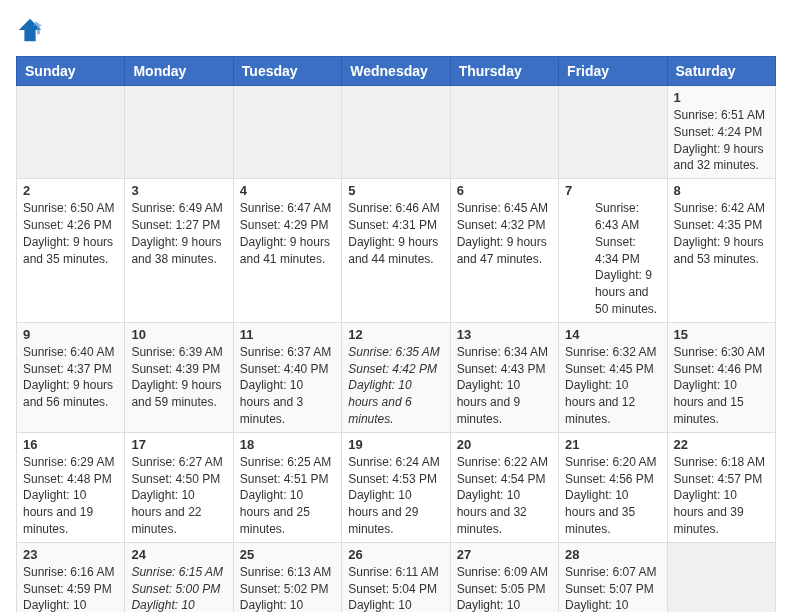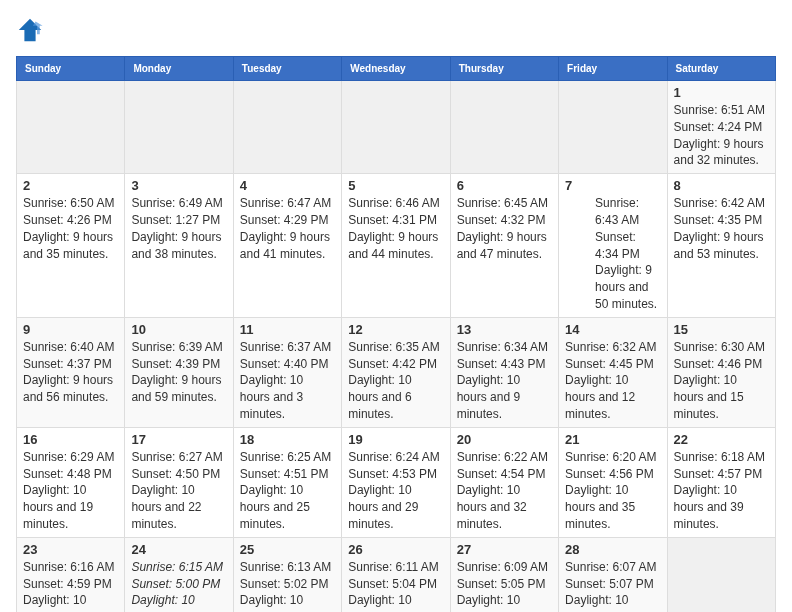--- a/index.html
+++ b/index.html
@@ -39,21 +39,21 @@
     }
     .calendar {
       width: 100%;
       border-collapse: collapse;
       border: 1px solid #ccc;
     }
     .calendar thead tr th {
       background-color: #3a6fc4;
       color: #fff;
       padding: 6px 8px;
-      font-size: 10px;
+      font-size: 14px;
       font-weight: bold;
       text-align: left;
       border: 1px solid #2a5fb4;
     }
     .calendar tbody tr td {
       vertical-align: top;
       padding: 4px 6px;
       border: 1px solid #ddd;
       width: 108px;
       min-height: 90px;
@@ -187,21 +187,21 @@
 Daylight: 9 hours and 59 minutes.</div>
         </td>
         <td>
           <span class="day-number">11</span>
           <div class="day-info" style="white-space: pre-line;">Sunrise: 6:37 AM
 Sunset: 4:40 PM
 Daylight: 10 hours and 3 minutes.</div>
         </td>
         <td>
           <span class="day-number">12</span>
-          <div class="day-info" style="white-space: pre-line;">Sunrise: 6:35 AM
+          <div class="day-info" style="white-space: pre-line; font-style: italic;">Sunrise: 6:35 AM
 Sunset: 4:42 PM
 Daylight: 10 hours and 6 minutes.</div>
         </td>
         <td>
           <span class="day-number">13</span>
           <div class="day-info" style="white-space: pre-line;">Sunrise: 6:34 AM
 Sunset: 4:43 PM
 Daylight: 10 hours and 9 minutes.</div>
         </td>
         <td>

